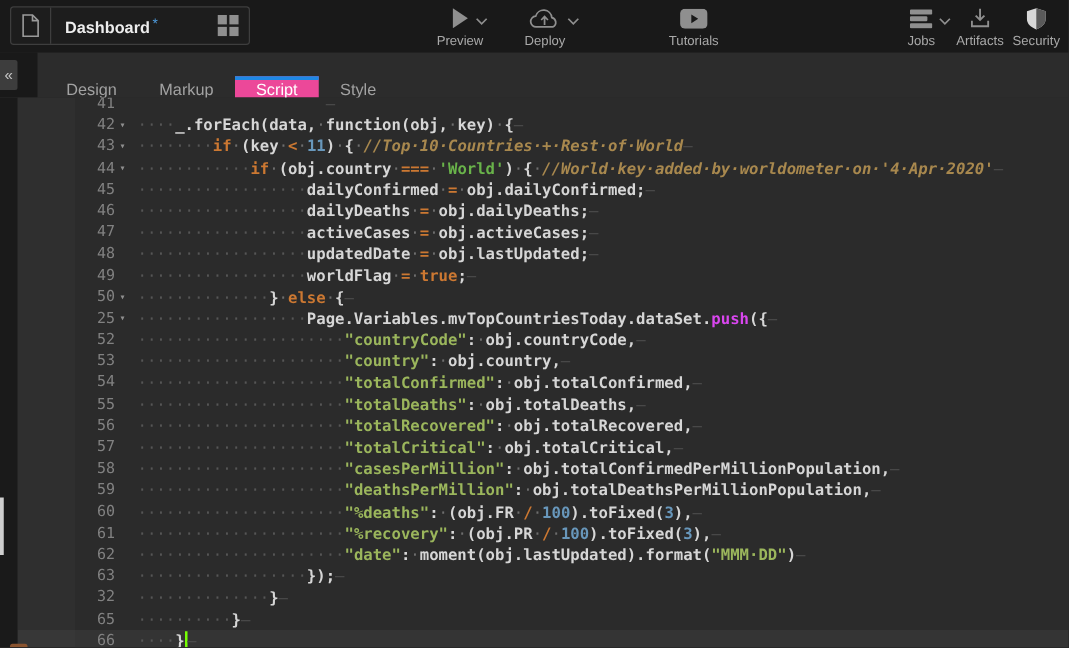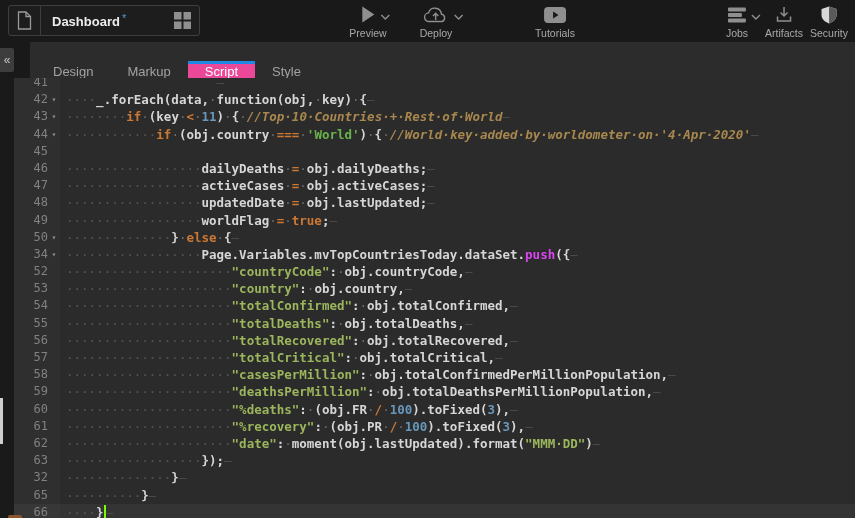--- a/index.html
+++ b/index.html
@@ -35,21 +35,21 @@
   
   .codearea{position:relative;height:440px;display:flex;background:#2b2b2b;overflow:hidden;}
   .leftstrip{width:14px;flex:none;background:#1a1a1a;position:relative;}
   .strip-thumb{position:absolute;left:0;top:320px;width:3px;height:46px;background:#cfcfcf;}
   .editor{flex:1;position:relative;overflow:hidden;}
   .gutter-bg{position:absolute;left:0;top:0;bottom:0;width:46px;background:#2f2f2f;}
   .lines{position:relative;margin-top:-4px;}
   .row{display:flex;height:17.2px;line-height:17.2px;
        font-family:"DejaVu Sans Mono",monospace;font-weight:700;font-size:12.5px;}
   .row.cur{background:rgba(255,255,255,0.045);}
-  .ln{width:34px;flex:none;text-align:right;color:#818181;font-weight:400;font-size:12px;}
+  .ln{width:34px;flex:none;text-align:right;color:#818181;font-weight:400;font-size:12px;margin-left:44px;}
   .fold{width:12px;flex:none;text-align:center;color:#8f8f8f;font-size:8px;cursor:pointer;}
   .codeline{white-space:pre;padding-left:6px;color:#d6d6d6;cursor:text;}
   .t-d{color:#d6d6d6}.t-k{color:#cc7832}.t-n{color:#6897bb}.t-s{color:#9bb65c}
   .t-s2{color:#69b34a}.t-c{color:#a8884e;font-style:italic}.t-f{color:#d946ef}
   .ws{color:#565656;font-weight:400;}
   .ws2{color:#6e6e6e;font-weight:400;}
   .eol{color:#4e4e4e;font-weight:400;}
   .cursor{display:inline-block;width:2px;height:14px;background:#76ff03;vertical-align:-2px;}
   .orange-sliver{position:absolute;left:8px;bottom:0;width:14px;height:3px;background:#8a5430;
                  border-radius:2px 2px 0 0;}
@@ -217,20 +217,21 @@
             <div class="codeline"><span class="ws">········</span><span class="t-k">if</span><span class="ws2">·</span><span class="t-d">(key</span><span class="ws2">·</span><span class="t-k">&lt;</span><span class="ws2">·</span><span class="t-n">11</span><span class="t-d">)</span><span class="ws2">·</span><span class="t-d">{</span><span class="ws2">·</span><span class="t-c">//Top·10·Countries·+·Rest·of·World</span><span class="eol">–</span></div>
           </div>
           <div class="row">
             <div class="ln">44</div>
             <div class="fold">▾</div>
             <div class="codeline"><span class="ws">············</span><span class="t-k">if</span><span class="ws2">·</span><span class="t-d">(obj.country</span><span class="ws2">·</span><span class="t-k">===</span><span class="ws2">·</span><span class="t-s2">'World'</span><span class="t-d">)</span><span class="ws2">·</span><span class="t-d">{</span><span class="ws2">·</span><span class="t-c">//World·key·added·by·worldometer·on·'4·Apr·2020'</span><span class="eol">–</span></div>
           </div>
           <div class="row">
             <div class="ln">45</div>
             <div class="fold"></div>
+            <div class="codeline"><span class="ws">··················</span><span class="t-d">dailyConfirmed</span><span class="ws2">·</span><span class="t-k">=</span><span class="ws2">·</span><span class="t-d">obj.dailyConfirmed;</span><span class="eol">–</span></div>
           </div>
           <div class="row">
             <div class="ln">46</div>
             <div class="fold"></div>
             <div class="codeline"><span class="ws">··················</span><span class="t-d">dailyDeaths</span><span class="ws2">·</span><span class="t-k">=</span><span class="ws2">·</span><span class="t-d">obj.dailyDeaths;</span><span class="eol">–</span></div>
           </div>
           <div class="row">
             <div class="ln">47</div>
             <div class="fold"></div>
             <div class="codeline"><span class="ws">··················</span><span class="t-d">activeCases</span><span class="ws2">·</span><span class="t-k">=</span><span class="ws2">·</span><span class="t-d">obj.activeCases;</span><span class="eol">–</span></div>
@@ -244,21 +245,21 @@
             <div class="ln">49</div>
             <div class="fold"></div>
             <div class="codeline"><span class="ws">··················</span><span class="t-d">worldFlag</span><span class="ws2">·</span><span class="t-k">=</span><span class="ws2">·</span><span class="t-k">true</span><span class="t-d">;</span><span class="eol">–</span></div>
           </div>
           <div class="row">
             <div class="ln">50</div>
             <div class="fold">▾</div>
             <div class="codeline"><span class="ws">··············</span><span class="t-d">}</span><span class="ws2">·</span><span class="t-k">else</span><span class="ws2">·</span><span class="t-d">{</span><span class="eol">–</span></div>
           </div>
           <div class="row">
-            <div class="ln">34</div>
+            <div class="ln">25</div>
             <div class="fold">▾</div>
             <div class="codeline"><span class="ws">··················</span><span class="t-d">Page.Variables.mvTopCountriesToday.dataSet.</span><span class="t-f">push</span><span class="t-d">({</span><span class="eol">–</span></div>
           </div>
           <div class="row">
             <div class="ln">52</div>
             <div class="fold"></div>
             <div class="codeline"><span class="ws">······················</span><span class="t-s">"countryCode"</span><span class="t-d">:</span><span class="ws2">·</span><span class="t-d">obj.countryCode,</span><span class="eol">–</span></div>
           </div>
           <div class="row">
             <div class="ln">53</div>

